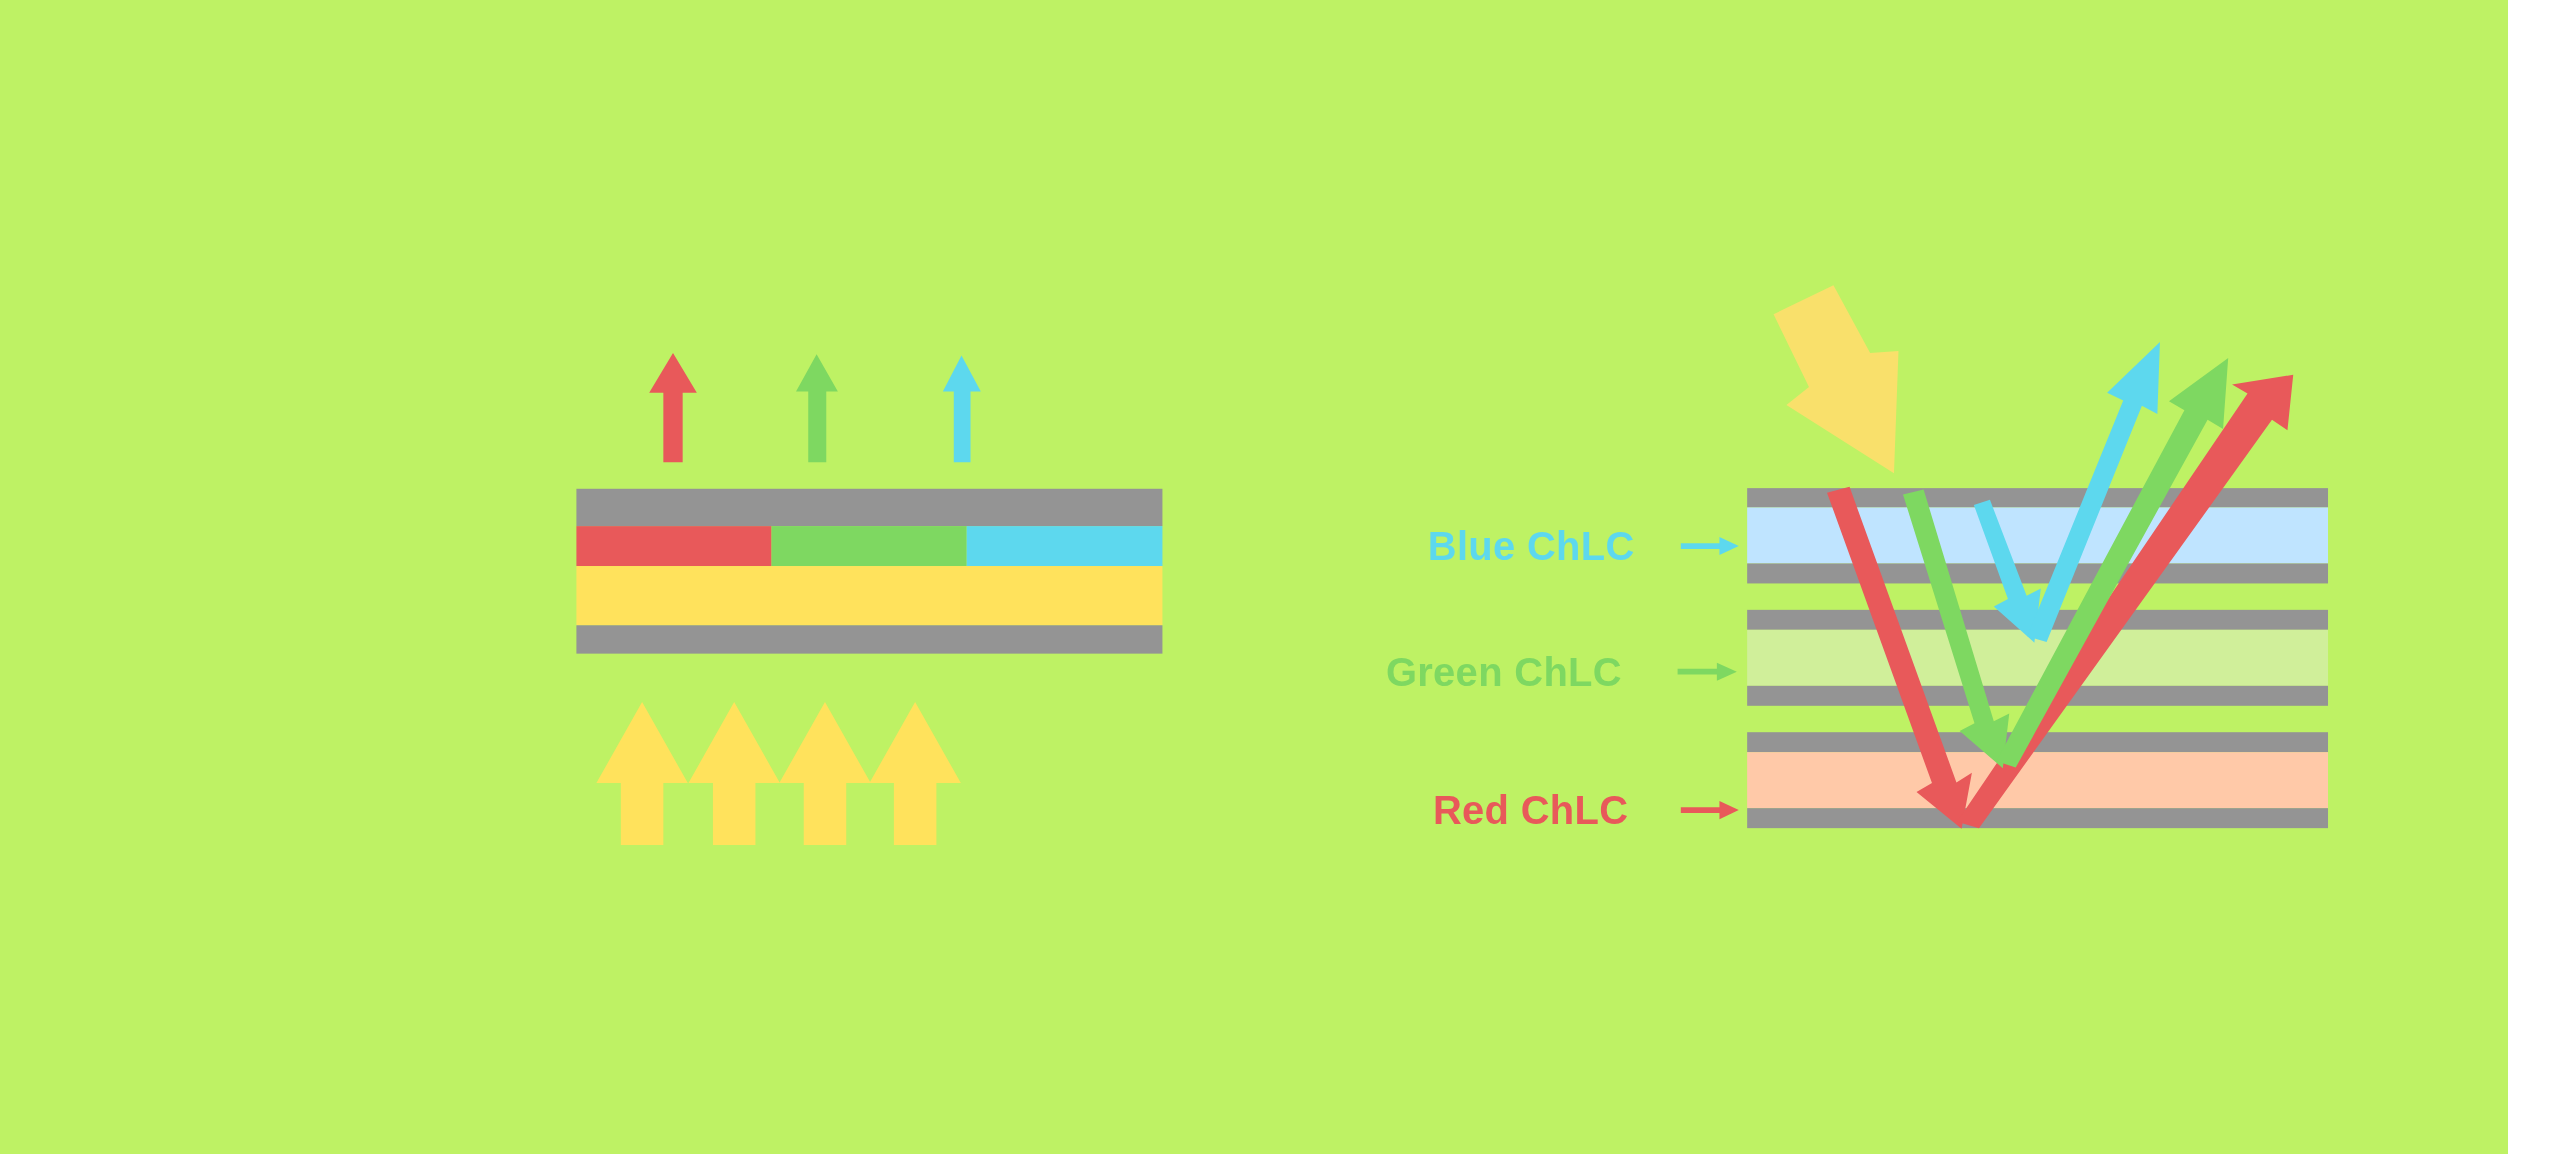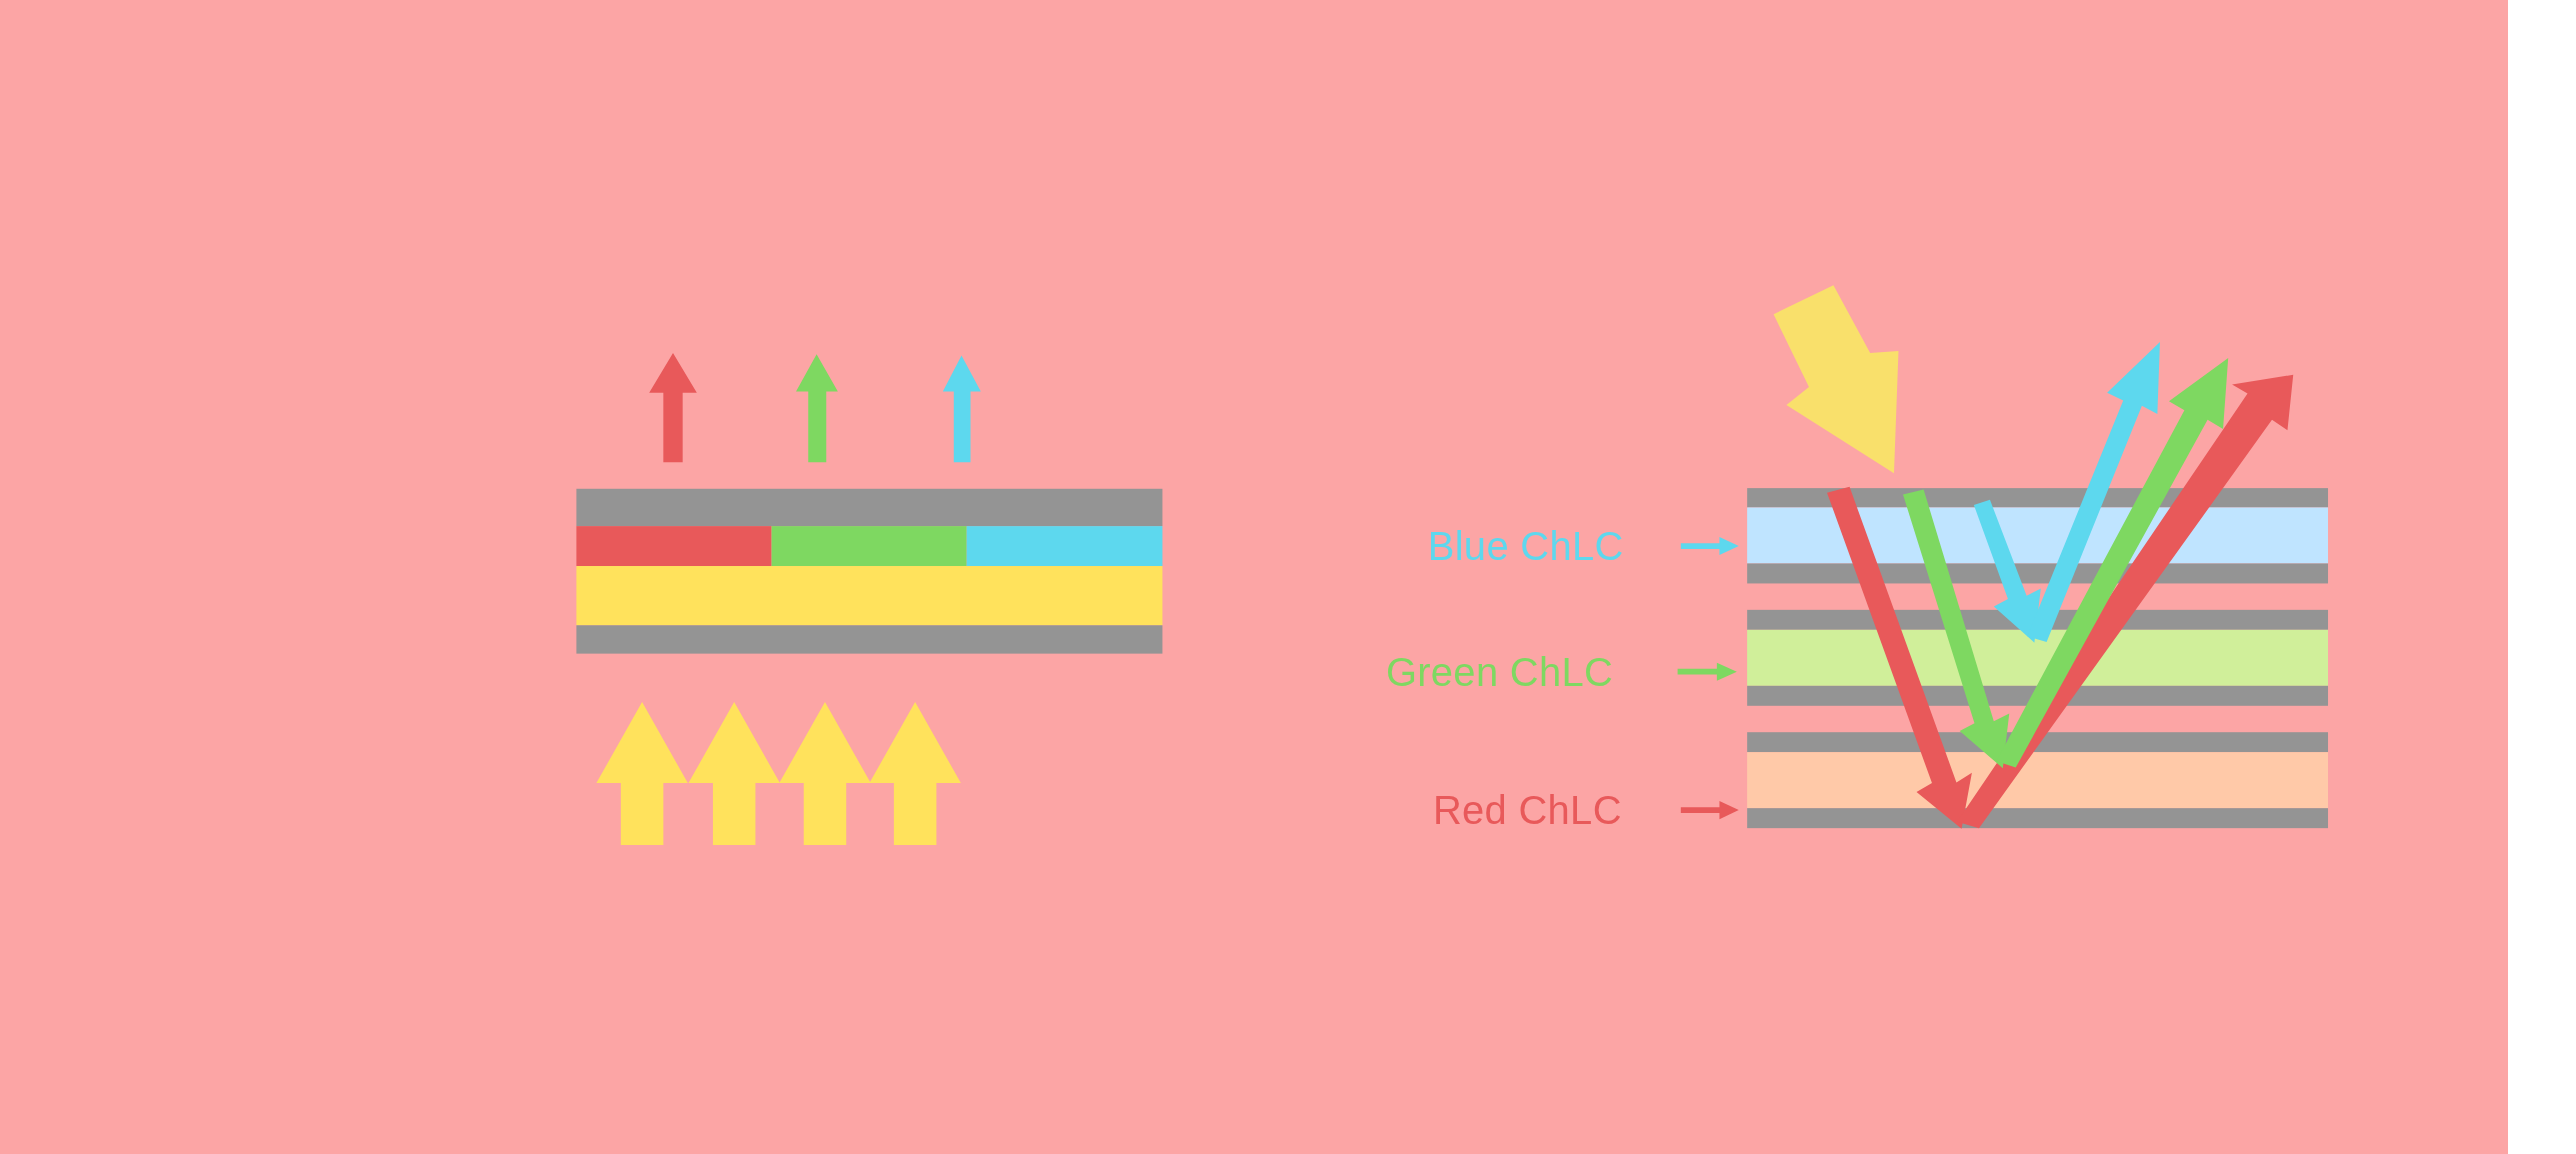--- a/index.html
+++ b/index.html
@@ -1,17 +1,17 @@
 <!DOCTYPE html>
 <html style="font-size:10.3px"><head>
 <meta charset="utf-8">
 <style>
   html,body{margin:0;padding:0;background:#ffffff;}
   body{width:2576px;height:1154px;font-family:"Liberation Sans",sans-serif;overflow:hidden;}
-  #stage{position:relative;width:2508px;height:1154px;background:#fca5a5;}
+  #stage{position:relative;width:2508px;height:1154px;background:#bef264;font-weight:bold;}
   #stage svg{position:absolute;left:0;top:0;}
   .lbl{font-family:"Liberation Sans",sans-serif;font-size:62px;letter-spacing:0.5px;}
 </style>
 </head>
 <body>
 
 <div id="stage">
 
   <svg width="2576" height="1154" viewBox="0 0 4000 1792">
 

